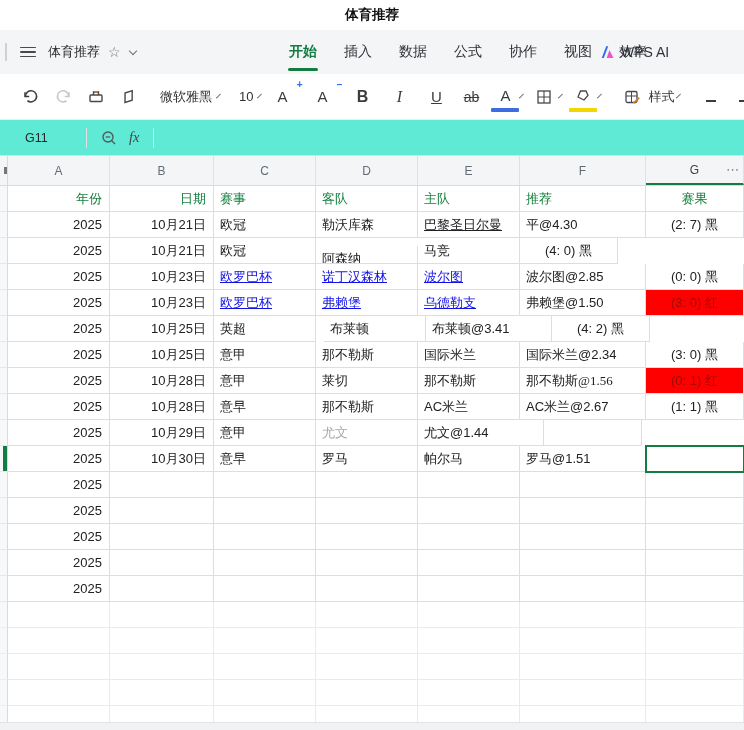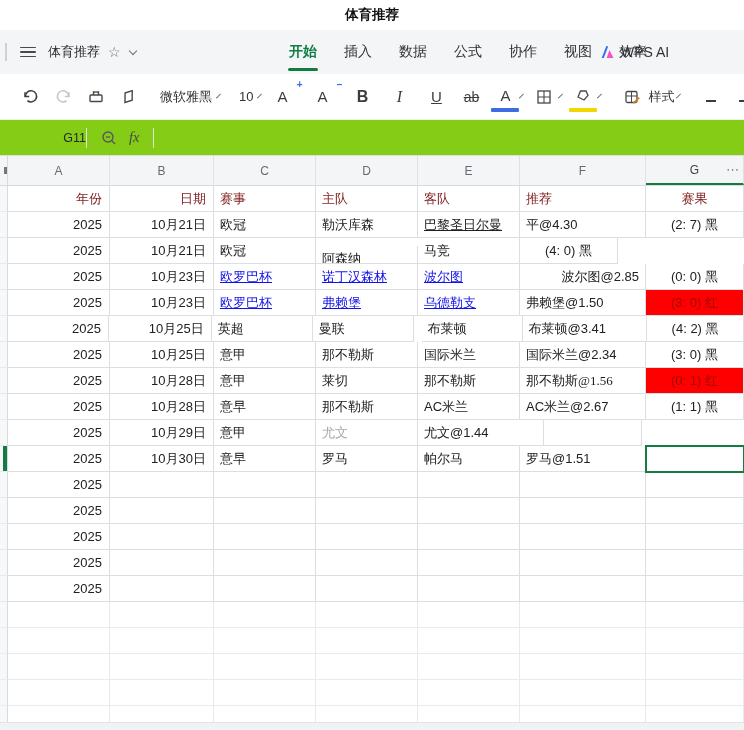--- a/index.html
+++ b/index.html
@@ -42,21 +42,21 @@
   .acolor::after { content:""; position:absolute; left:-2px; right:-2px; bottom:-1px; height:4px; background:#3d6de0; border-radius:1px; }
   .afill::after { background:#f2d600; }
   .grow { position:relative; font-size:15px; }
   .grow sup { position:absolute; top:-4px; right:-8px; font-size:10px; color:#2f6cf0; font-weight:700; }
   .stylelabel { font-size:13px; color:#303336; margin:8px 4px; }
   .alignlines { display:inline-flex; flex-direction:column; gap:3px; width:15px; }
   .alignlines i { height:1.6px; background:#3a3d40; }
   .alignlines i:nth-child(3) { width:10px; }
 
   
-  .formulabar { height:36px; background:#84cc16; border-bottom:1px solid #dbdde0; display:flex; align-items:center;text-align:right; }
+  .formulabar { height:36px; background:#5eead4; border-bottom:1px solid #dbdde0; display:flex; align-items:center; }
   .namebox { width:86px; padding-left:25px; font-size:12.5px; color:#26282b; }
   .fdiv { width:1px; height:20px; background:#e0e1e3; }
   .fsearch { margin:0 12px 0 14px; cursor:pointer; }
   .fx { font-family:"Liberation Serif",serif; font-style:italic; font-size:14.5px; color:#44474b; margin-right:14px; cursor:pointer; }
 
   
   .sheet { position:relative; height:574px; overflow:hidden; }
   .colheads { position:relative; height:30px; background:#f4f5f7; border-bottom:1px solid #d8dadd; display:flex; }
   .corner { position:relative; width:8px; border-right:1px solid #d8dadd; background:#f4f5f7; }
   .corner::after { content:""; position:absolute; right:0; top:11px; width:3px; height:7px; background:#73767a; }
@@ -66,21 +66,21 @@
 
   .gridrows { position:relative; }
   .grow-row { display:flex; height:26px; }
   .strip { width:8px; border-right:1px solid #d8dadd; border-bottom:1px solid #e6e8ea; background:#f7f8f9; position:relative; }
   .strip.cur::after { content:""; position:absolute; right:0; top:0; bottom:0; width:4px; background:var(--green); }
   .cell { position:relative; border-right:1px solid #dcdee2; border-bottom:1px solid #dcdee2; font-size:13px; line-height:25px; padding:0 6px; overflow:hidden; white-space:nowrap; cursor:cell; }
   .ghost .cell { border-color:#e9eaed; }
   .ghost .strip { border-bottom-color:#eceded; }
   .num { text-align:right; padding-right:7px; }
   .ctr { text-align:center; padding:0 2px; }
-  .hdr .cell { color:#7f1d1d; }
+  .hdr .cell { color:#15803d; }
   .link { color:#1111e8; text-decoration:underline; }
   .serif { font-family:"Liberation Serif","DejaVu Serif",serif; }
   .gray { color:#a8a8a8; }
   .red { background:#fe0000; color:#9e0b00; }
   .sel { outline:2px solid var(--green); outline-offset:-1px; z-index:5; }
   .bottomstrip { position:absolute; left:0; right:0; bottom:0; height:8px; background:#f1f2f4; border-top:1px solid #e2e3e5; }
 
   :root { --green:#127c42; }
   svg { display:block; }
 </style>
@@ -228,22 +228,22 @@
         <span class="colletter" style="width: 126px;">F</span>
         <span class="colletter selcol" style="width: 98px;">G</span>
         <span class="morecols">⋯</span>
       </div>
     <div class="gridrows" id="gridrows">
         <div class="grow-row hdr">
           <span class="strip"></span>
           <span class="cell num" style="width: 102px;">年份</span>
           <span class="cell num" style="width: 104px;">日期</span>
           <span class="cell " style="width: 102px;">赛事</span>
+          <span class="cell " style="width: 102px;">客队</span>
           <span class="cell " style="width: 102px;">主队</span>
-          <span class="cell " style="width: 102px;">客队</span>
           <span class="cell " style="width: 126px;">推荐</span>
           <span class="cell ctr" style="width: 98px;">赛果</span>
         </div>
         <div class="grow-row">
           <span class="strip"></span>
           <span class="cell num" style="width: 102px;">2025</span>
           <span class="cell num" style="width: 104px;">10月21日</span>
           <span class="cell " style="width: 102px;">欧冠</span>
           <span class="cell " style="width: 102px;">勒沃库森</span>
           <span class="cell " style="width: 102px; text-decoration: underline;">巴黎圣日尔曼</span>
@@ -259,39 +259,38 @@
           <span class="cell " style="width: 102px;">马竞</span>
           <span class="cell ctr" style="width: 98px;">(4: 0) 黑</span>
         </div>
         <div class="grow-row">
           <span class="strip"></span>
           <span class="cell num" style="width: 102px;">2025</span>
           <span class="cell num" style="width: 104px;">10月23日</span>
           <span class="cell  link" style="width: 102px;">欧罗巴杯</span>
           <span class="cell  link" style="width: 102px;">诺丁汉森林</span>
           <span class="cell  link" style="width: 102px;">波尔图</span>
-          <span class="cell " style="width: 126px; text-align: right;">波尔图@2.85</span>
+          <span class="cell " style="width: 126px;">波尔图@2.85</span>
           <span class="cell ctr" style="width: 98px;">(0: 0) 黑</span>
         </div>
         <div class="grow-row">
           <span class="strip"></span>
           <span class="cell num" style="width: 102px;">2025</span>
           <span class="cell num" style="width: 104px;">10月23日</span>
           <span class="cell  link" style="width: 102px;">欧罗巴杯</span>
           <span class="cell  link" style="width: 102px;">弗赖堡</span>
           <span class="cell  link" style="width: 102px;">乌德勒支</span>
           <span class="cell " style="width: 126px;">弗赖堡@1.50</span>
           <span class="cell ctr red" style="width: 98px;">(3: 0) 红</span>
         </div>
         <div class="grow-row">
           <span class="strip"></span>
           <span class="cell num" style="width: 102px;">2025</span>
           <span class="cell num" style="width: 104px;">10月25日</span>
           <span class="cell " style="width: 102px;">英超</span>
-          <span class="cell " style="width: 102px;">曼联</span>
           <span class="cell " style="width: 102px; margin-left: 8px;">布莱顿</span>
           <span class="cell " style="width: 126px;">布莱顿@3.41</span>
           <span class="cell ctr" style="width: 98px;">(4: 2) 黑</span>
         </div>
         <div class="grow-row">
           <span class="strip"></span>
           <span class="cell num" style="width: 102px;">2025</span>
           <span class="cell num" style="width: 104px;">10月25日</span>
           <span class="cell " style="width: 102px;">意甲</span>
           <span class="cell " style="width: 102px;">那不勒斯</span>

